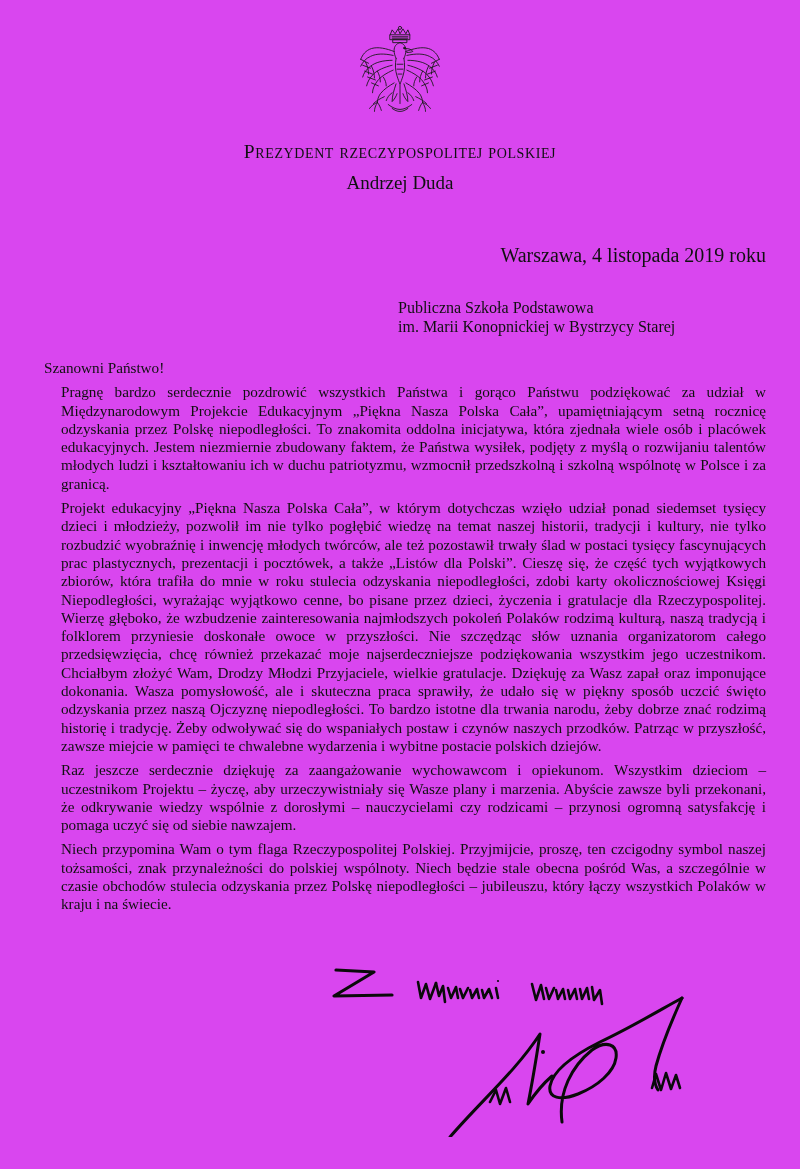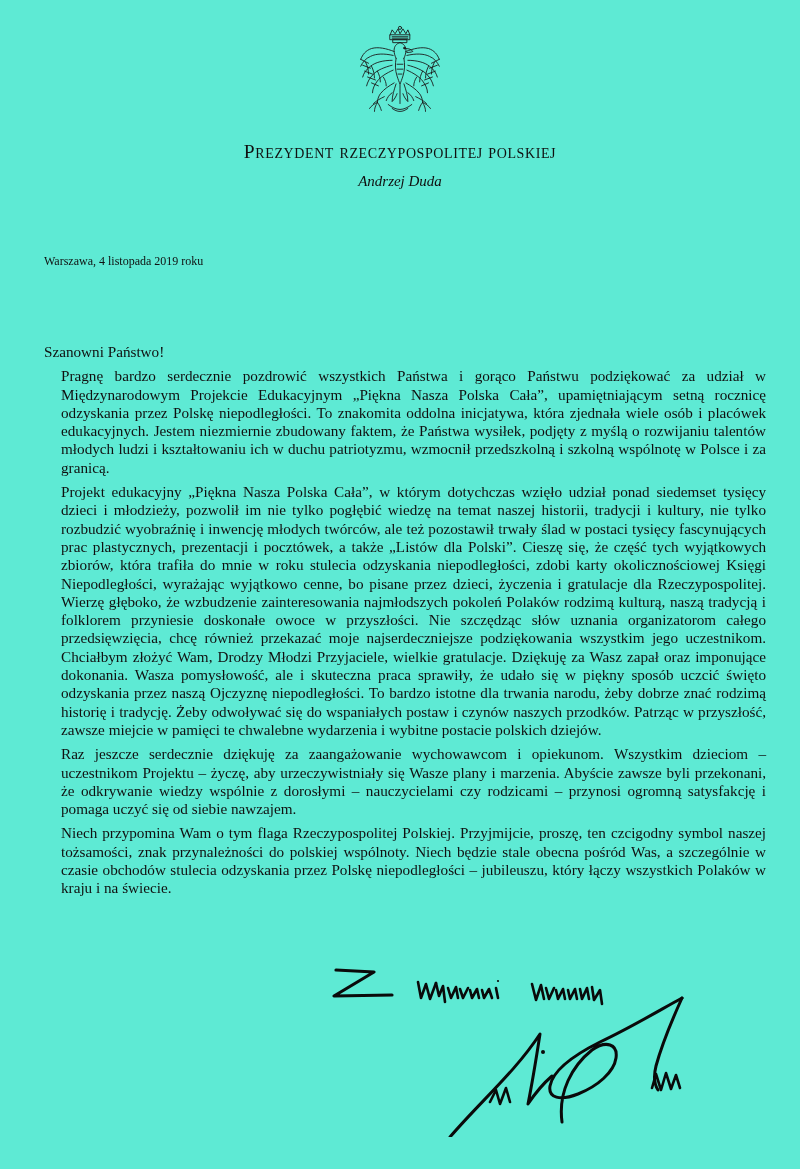--- a/index.html
+++ b/index.html
@@ -13,21 +13,21 @@
     font-family: "Liberation Serif", "DejaVu Serif", serif;
     color: #101010;
     overflow: hidden;
     position: relative;
   }
 
   .page {
     width: 800px;
     height: 1169px;
     position: relative;
-    background: #5eead4;
+    background: #d946ef;
   }
 
   
   .emblem-wrap {
     position: absolute;
     top: 22px;
     left: 0;
     width: 800px;
     display: flex;
     justify-content: center;
@@ -49,51 +49,51 @@
   .office-title {
     font-size: 19.5px;
     letter-spacing: 0.6px;
     font-variant: small-caps;
     text-transform: lowercase;
     line-height: 1.2;
     white-space: nowrap;
   }
   .office-title::first-letter { text-transform: uppercase; }
   .president-name {
-    font-size: 15px;
+    font-size: 19px;
     margin-top: 9px;
     line-height: 1.2;
-    font-style: italic;
   }
 
   
   .placedate {
     position: absolute;
-    top: 254px;
+    top: 243px;
     left: 44px;
     width: 722px;
-    font-size: 12px;
+    text-align: right;
+    font-size: 20px;
     line-height: 1.25;
   }
 
   
   .addressee {
     position: absolute;
     top: 298px;
     left: 398px;
     font-size: 16px;
     line-height: 19px;
     text-align: left;
   }
   .addressee div { white-space: nowrap; }
 
   
   .body-text {
     position: absolute;
-    top: 343px;
+    top: 359px;
     left: 44px;
     width: 722px;
   }
   .salutation {
     font-size: 15.2px;
     line-height: 18.3px;
     margin: 0 0 6px 0;
     text-align: left;
   }
   .para {
@@ -179,20 +179,24 @@
     </svg>
   </div>
 
   <div class="header-block">
     <div class="office-title">Prezydent Rzeczypospolitej Polskiej</div>
     <div class="president-name">Andrzej Duda</div>
   </div>
 
   <div class="placedate">Warszawa, 4 listopada 2019 roku</div>
 
+  <div class="addressee">
+    <div>Publiczna Szkoła Podstawowa</div>
+    <div>im. Marii Konopnickiej w Bystrzycy Starej</div>
+  </div>
 
   <div class="body-text">
     <p class="salutation">Szanowni Państwo!</p>
     <p class="para">Pragnę bardzo serdecznie pozdrowić wszystkich Państwa i gorąco Państwu podziękować za udział w Międzynarodowym Projekcie Edukacyjnym „Piękna Nasza Polska Cała”, upamiętniającym setną rocznicę odzyskania przez Polskę niepodległości. To znakomita oddolna inicjatywa, która zjednała wiele osób i placówek edukacyjnych. Jestem niezmiernie zbudowany faktem, że Państwa wysiłek, podjęty z myślą o rozwijaniu talentów młodych ludzi i kształtowaniu ich w duchu patriotyzmu, wzmocnił przedszkolną i szkolną wspólnotę w Polsce i za granicą.</p>
     <p class="para">Projekt edukacyjny „Piękna Nasza Polska Cała”, w którym dotychczas wzięło udział ponad siedemset tysięcy dzieci i młodzieży, pozwolił im nie tylko pogłębić wiedzę na temat naszej historii, tradycji i kultury, nie tylko rozbudzić wyobraźnię i inwencję młodych twórców, ale też pozostawił trwały ślad w postaci tysięcy fascynujących prac plastycznych, prezentacji i pocztówek, a także „Listów dla Polski”. Cieszę się, że część tych wyjątkowych zbiorów, która trafiła do mnie w roku stulecia odzyskania niepodległości, zdobi karty okolicznościowej Księgi Niepodległości, wyrażając wyjątkowo cenne, bo pisane przez dzieci, życzenia i gratulacje dla Rzeczypospolitej. Wierzę głęboko, że wzbudzenie zainteresowania najmłodszych pokoleń Polaków rodzimą kulturą, naszą tradycją i folklorem przyniesie doskonałe owoce w przyszłości. Nie szczędząc słów uznania organizatorom całego przedsięwzięcia, chcę również przekazać moje najserdeczniejsze podziękowania wszystkim jego uczestnikom. Chciałbym złożyć Wam, Drodzy Młodzi Przyjaciele, wielkie gratulacje. Dziękuję za Wasz zapał oraz imponujące dokonania. Wasza pomysłowość, ale i skuteczna praca sprawiły, że udało się w piękny sposób uczcić święto odzyskania przez naszą Ojczyznę niepodległości. To bardzo istotne dla trwania narodu, żeby dobrze znać rodzimą historię i tradycję. Żeby odwoływać się do wspaniałych postaw i czynów naszych przodków. Patrząc w przyszłość, zawsze miejcie w pamięci te chwalebne wydarzenia i wybitne postacie polskich dziejów.</p>
     <p class="para">Raz jeszcze serdecznie dziękuję za zaangażowanie wychowawcom i opiekunom. Wszystkim dzieciom – uczestnikom Projektu – życzę, aby urzeczywistniały się Wasze plany i marzenia. Abyście zawsze byli przekonani, że odkrywanie wiedzy wspólnie z dorosłymi – nauczycielami czy rodzicami – przynosi ogromną satysfakcję i pomaga uczyć się od siebie nawzajem.</p>
     <p class="para">Niech przypomina Wam o tym flaga Rzeczypospolitej Polskiej. Przyjmijcie, proszę, ten czcigodny symbol naszej tożsamości, znak przynależności do polskiej wspólnoty. Niech będzie stale obecna pośród Was, a szczególnie w czasie obchodów stulecia odzyskania przez Polskę niepodległości – jubileuszu, który łączy wszystkich Polaków w kraju i na świecie.</p>
   </div>
 
   <div class="signature-block">

